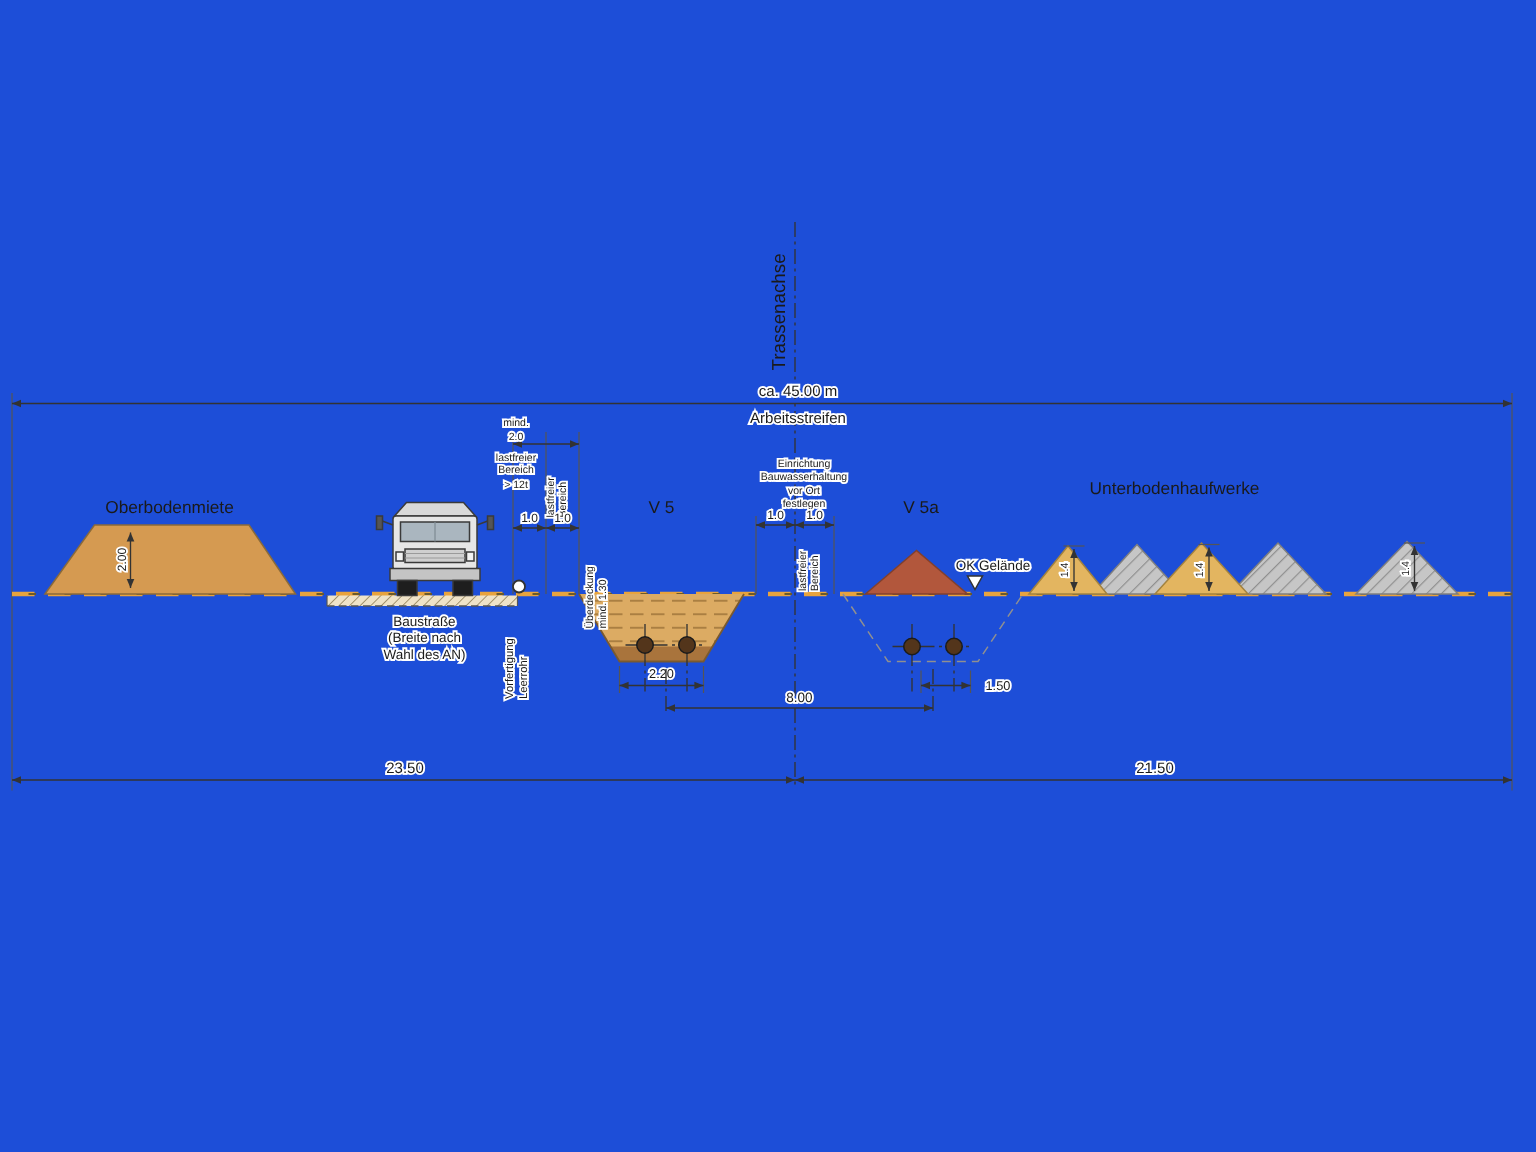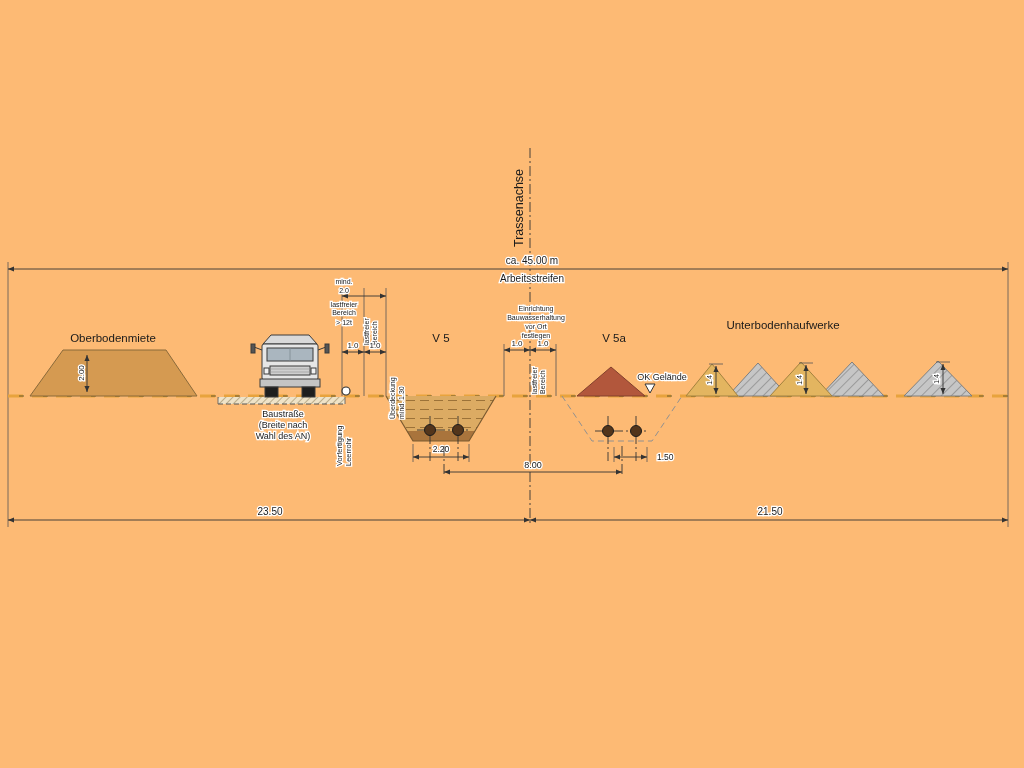--- a/index.html
+++ b/index.html
@@ -1,16 +1,16 @@
 <!DOCTYPE html>
 <html><head>
 <meta charset="utf-8">
 <style>
   html, body { margin: 0; padding: 0; background: #ffffff; }
-  .stage { width: 1024px; height: 768px; position: relative; background: #fdba74; overflow: hidden; }
+  .stage { width: 1024px; height: 768px; position: relative; background: #1d4ed8; overflow: hidden; }
   svg text { font-family: "Liberation Sans", sans-serif; fill: #1a1a1a; }
   .t7  { font-size: 7px; }
   .t75 { font-size: 7.5px; }
   .t8  { font-size: 8px; }
   .t85 { font-size: 8.5px; }
   .t9  { font-size: 9px; }
   .t10 { font-size: 10px; }
   .t11 { font-size: 11.5px; }
   .t12 { font-size: 12.5px; }
   .mid { text-anchor: middle; }

